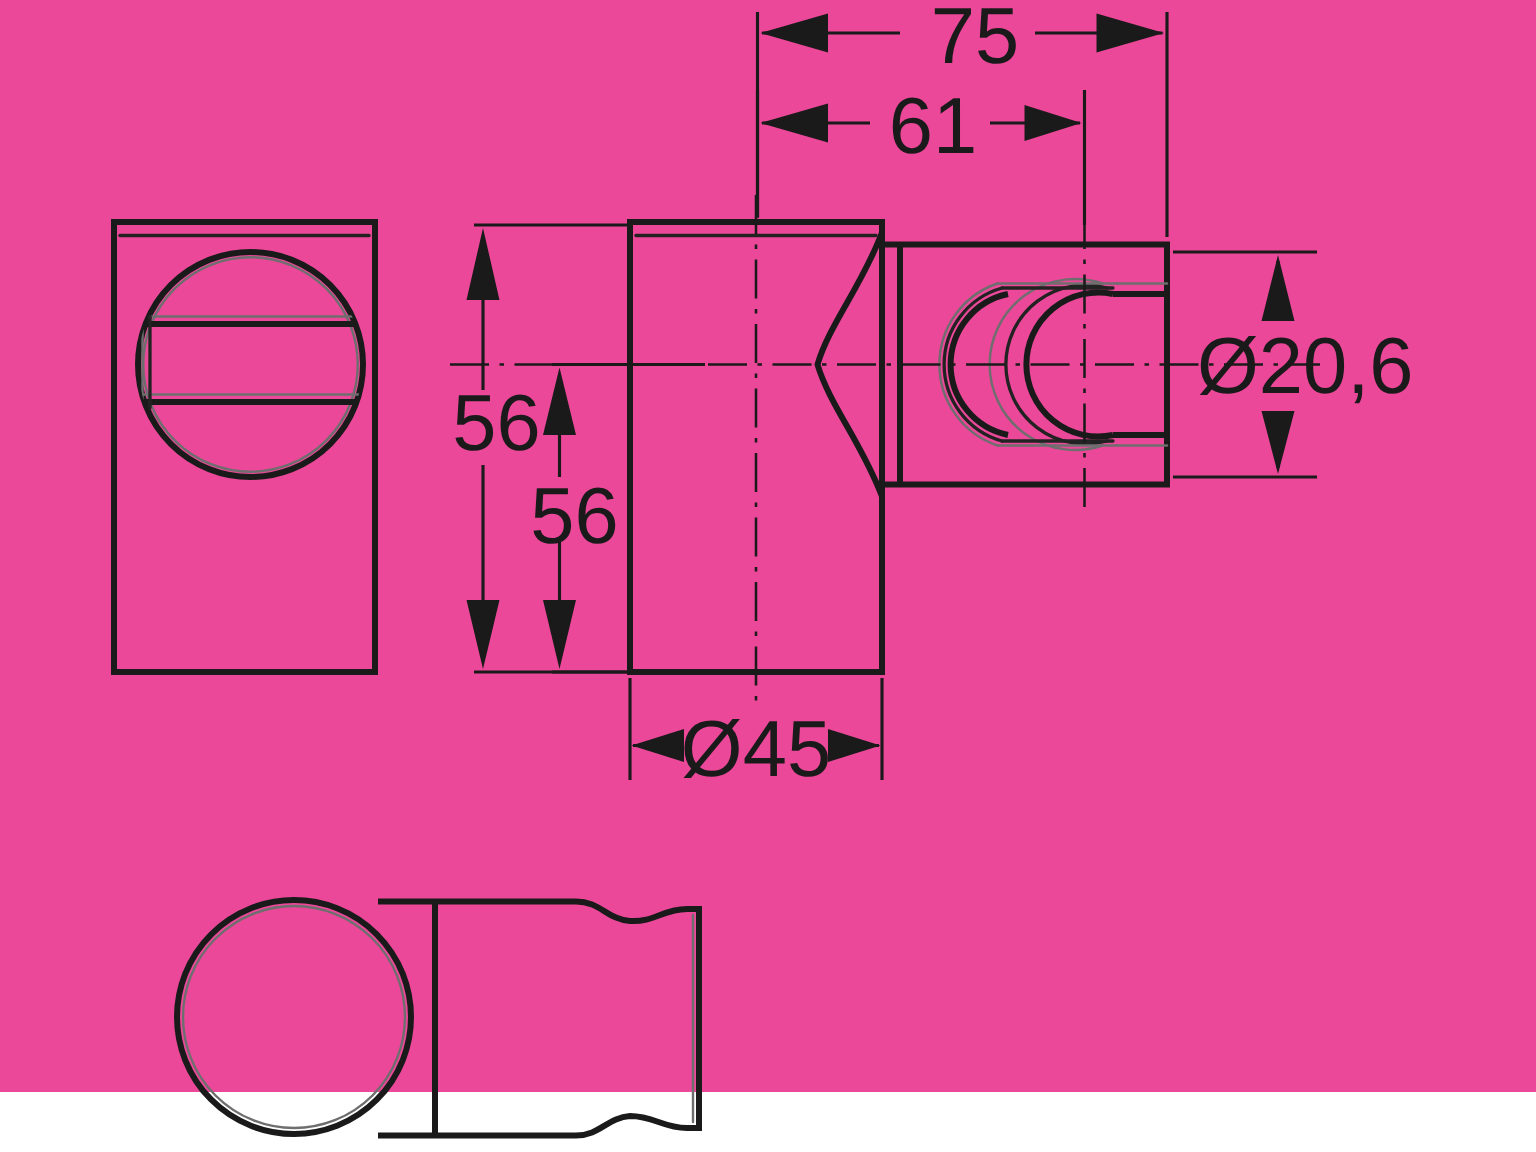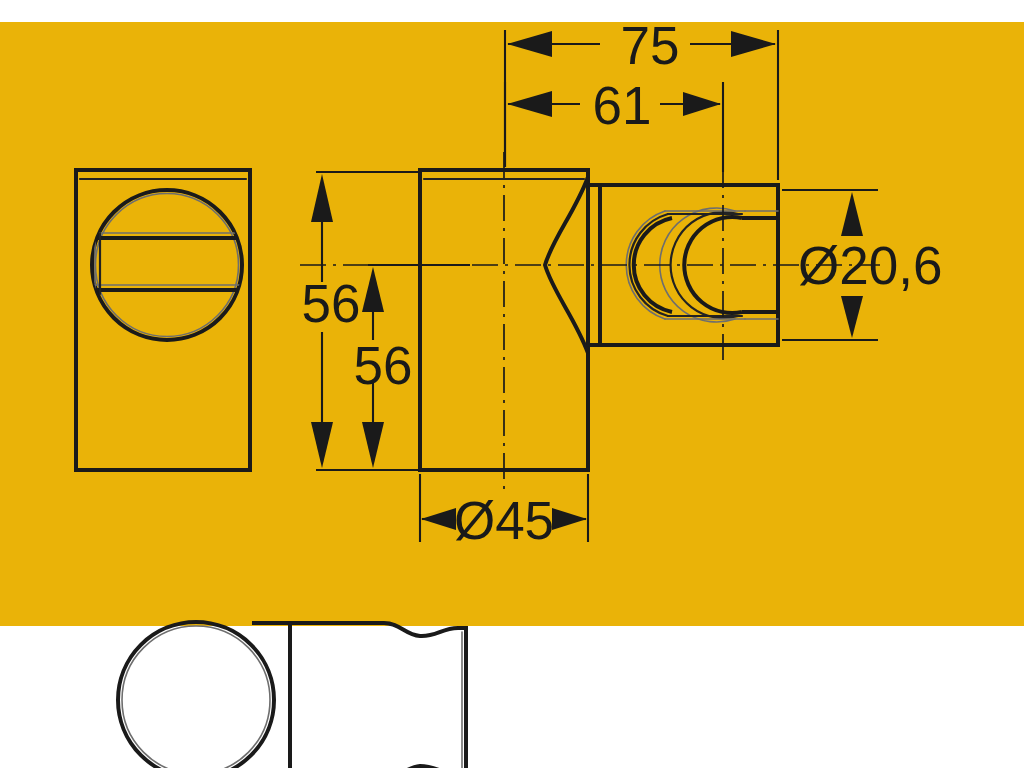--- a/index.html
+++ b/index.html
@@ -9,23 +9,22 @@
   }
   body {
     width: 1024px;
     height: 768px;
     overflow: hidden;
     font-family: "Liberation Sans", sans-serif;
   }
   #drawing-root {
     position: relative;
     width: 1024px;
-    height: 604px;
-    background: #eab308;
-    margin-top: 22px;
+    height: 728px;
+    background: #ec4899;
   }
   svg#tech-drawing {
     display: block;
     width: 1024px;
     height: 768px;
   }
   .outline {
     fill: none;
     stroke: #1a1a1a;
     stroke-width: 4;

